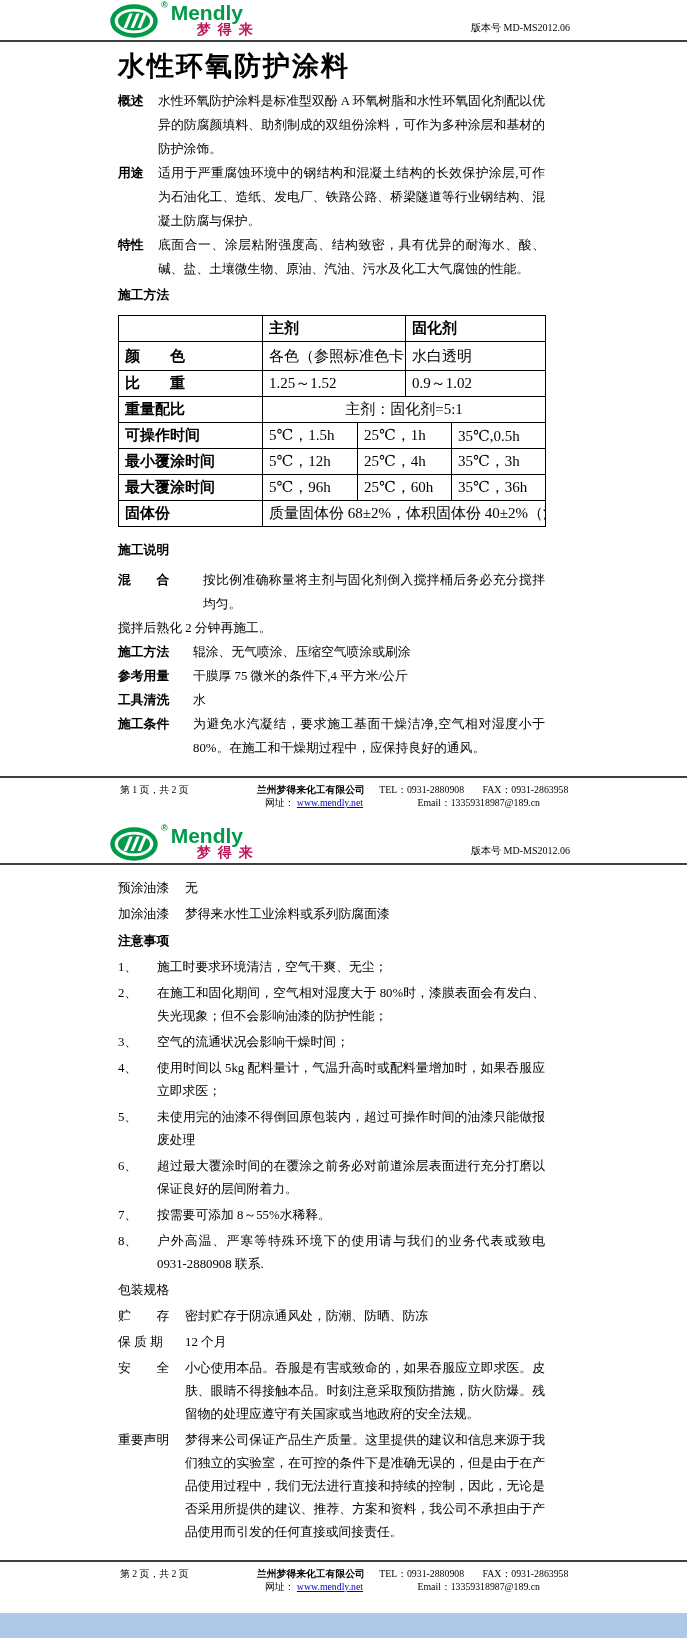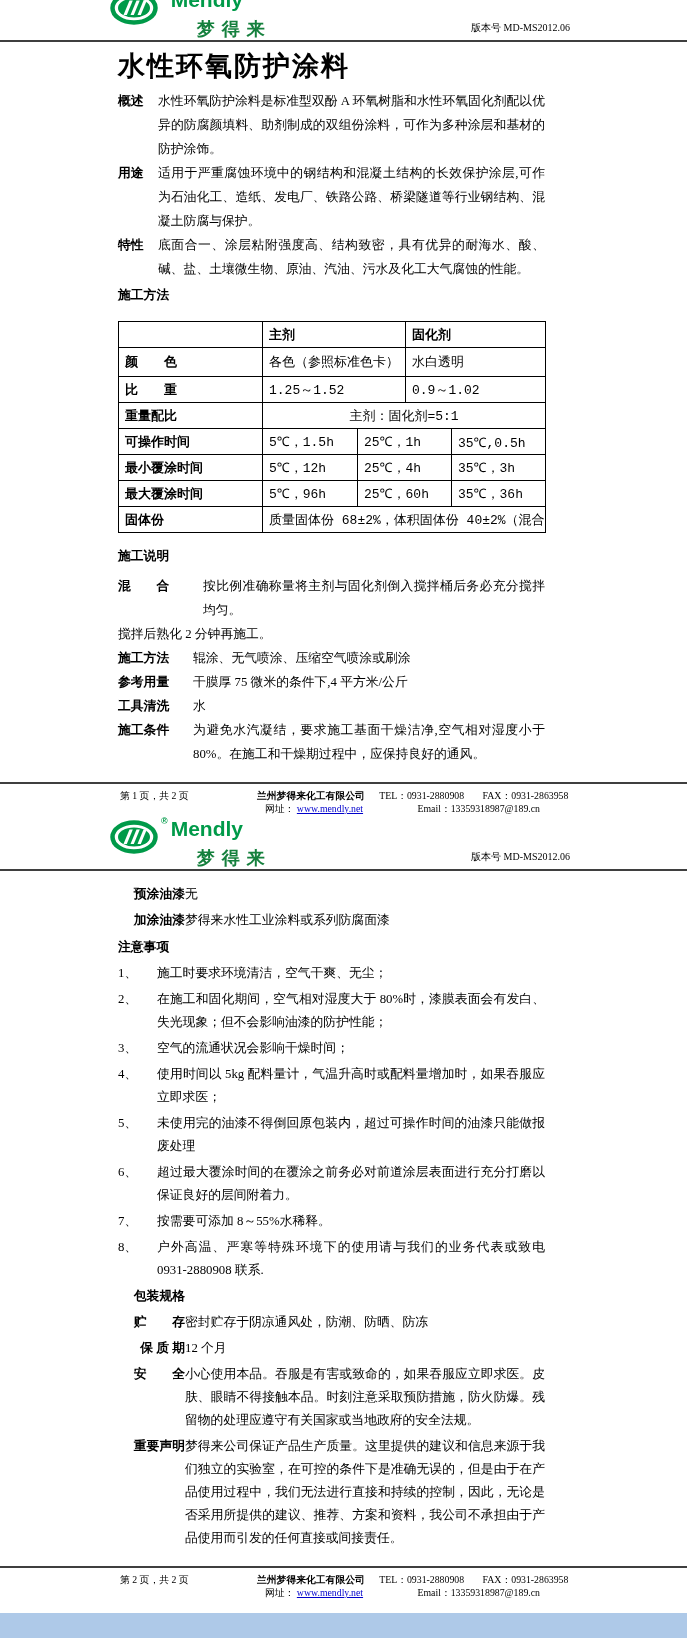--- a/index.html
+++ b/index.html
@@ -8,58 +8,58 @@
   
   .hdr{display:flex;justify-content:space-between;align-items:flex-end;
        padding:5px 117px 2px 110px;height:40px;box-sizing:border-box;}
   .logo{position:relative;display:flex;align-items:flex-start;}
   .logo svg{display:block;}
   .reg{color:#009A49;font-size:9px;font-weight:bold;position:relative;top:-2px;left:-1px;
        font-family:"Liberation Sans",sans-serif;}
   .brandtxt{margin-left:2px;line-height:1;}
   .brand-en{color:#009A49;font-weight:bold;font-size:21px;letter-spacing:0px;
             font-family:"Liberation Sans","DejaVu Sans",sans-serif;display:block;}
-  .brand-cn{color:#15803d;font-weight:bold;font-size:18px;letter-spacing:7px;
-            margin-left:26px;display:block;margin-top:10px;}
+  .brand-cn{color:#be185d;font-weight:bold;font-size:14px;letter-spacing:7px;
+            margin-left:26px;display:block;margin-top:0px;}
   .version{font-size:10px;line-height:12px;margin-bottom:4px;white-space:nowrap;}
   .rule{height:2px;background:#3f3f3f;border:0;margin:0;}
   
   .content{margin-left:118px;width:427px;font-size:12.8px;}
   .title{font-size:27px;font-weight:bold;letter-spacing:2px;line-height:34px;margin:7px 0 6px 0;}
   .row{display:flex;line-height:24px;}
   .row .lab{font-weight:bold;flex:0 0 40px;}
   .row.wide .lab{flex:0 0 75px;}
   .row.mix .lab{flex:0 0 85px;}
   .row .txt{flex:1;text-align:justify;}
   .plainline{line-height:24px;}
   .sechead{font-weight:bold;line-height:24px;margin-top:2px;}
   
-  table.tech{border-collapse:collapse;margin-top:14px;width:427px;font-size:13px;
-             table-layout:fixed;font-family:Liberation Mono, monospace;}
+  table.tech{border-collapse:collapse;margin-top:8px;width:427px;font-size:15px;
+             table-layout:fixed;}
   table.tech td{border:1px solid #000;padding:1px 6px;vertical-align:middle;height:23px;
                 overflow:hidden;white-space:nowrap;}
   table.tech tr.tall td{height:26px;}
   table.tech td.lbl{font-weight:bold;}
   table.tech td.bold{font-weight:bold;}
   table.tech td.span-center{text-align:center;}
   
   .footwrap{margin-top:16px;}
   .foot{display:flex;align-items:flex-start;padding:5px 0 0 120px;font-size:9.8px;line-height:13px;
         font-family:"Liberation Serif","DejaVu Serif",serif;}
   .foot .pagenum{flex:0 0 137px;}
   .foot .co-line b{font-weight:bold;}
   .foot .gap1{margin-left:12px;}
   .foot .gap2{margin-left:16px;}
   .foot .co-line2{margin-left:8px;}
   .foot .gap3{margin-left:52px;}
   a.weblink{color:#0000cc;text-decoration:underline;}
   
   .p2content{margin-left:118px;width:427px;font-size:12.8px;}
   .row2{display:flex;line-height:23px;margin-top:3px;}
-  .row2 .lab{font-weight:bold;flex:0 0 67px;text-align:right;}
+  .row2 .lab{font-weight:normal;flex:0 0 67px;}
   .row2 .txt{flex:1;text-align:justify;}
   .note{display:flex;line-height:23px;margin-top:3px;}
   .note .num{flex:0 0 39px;}
   .note .txt{flex:1;text-align:justify;}
   .noteshead{font-weight:bold;line-height:23px;margin-top:4px;}
   .page2hdr{margin-top:14px;}
   .band{position:absolute;left:0;bottom:0;width:687px;height:25px;background:#aec9e8;}
 </style>
 </head>
 <body>

